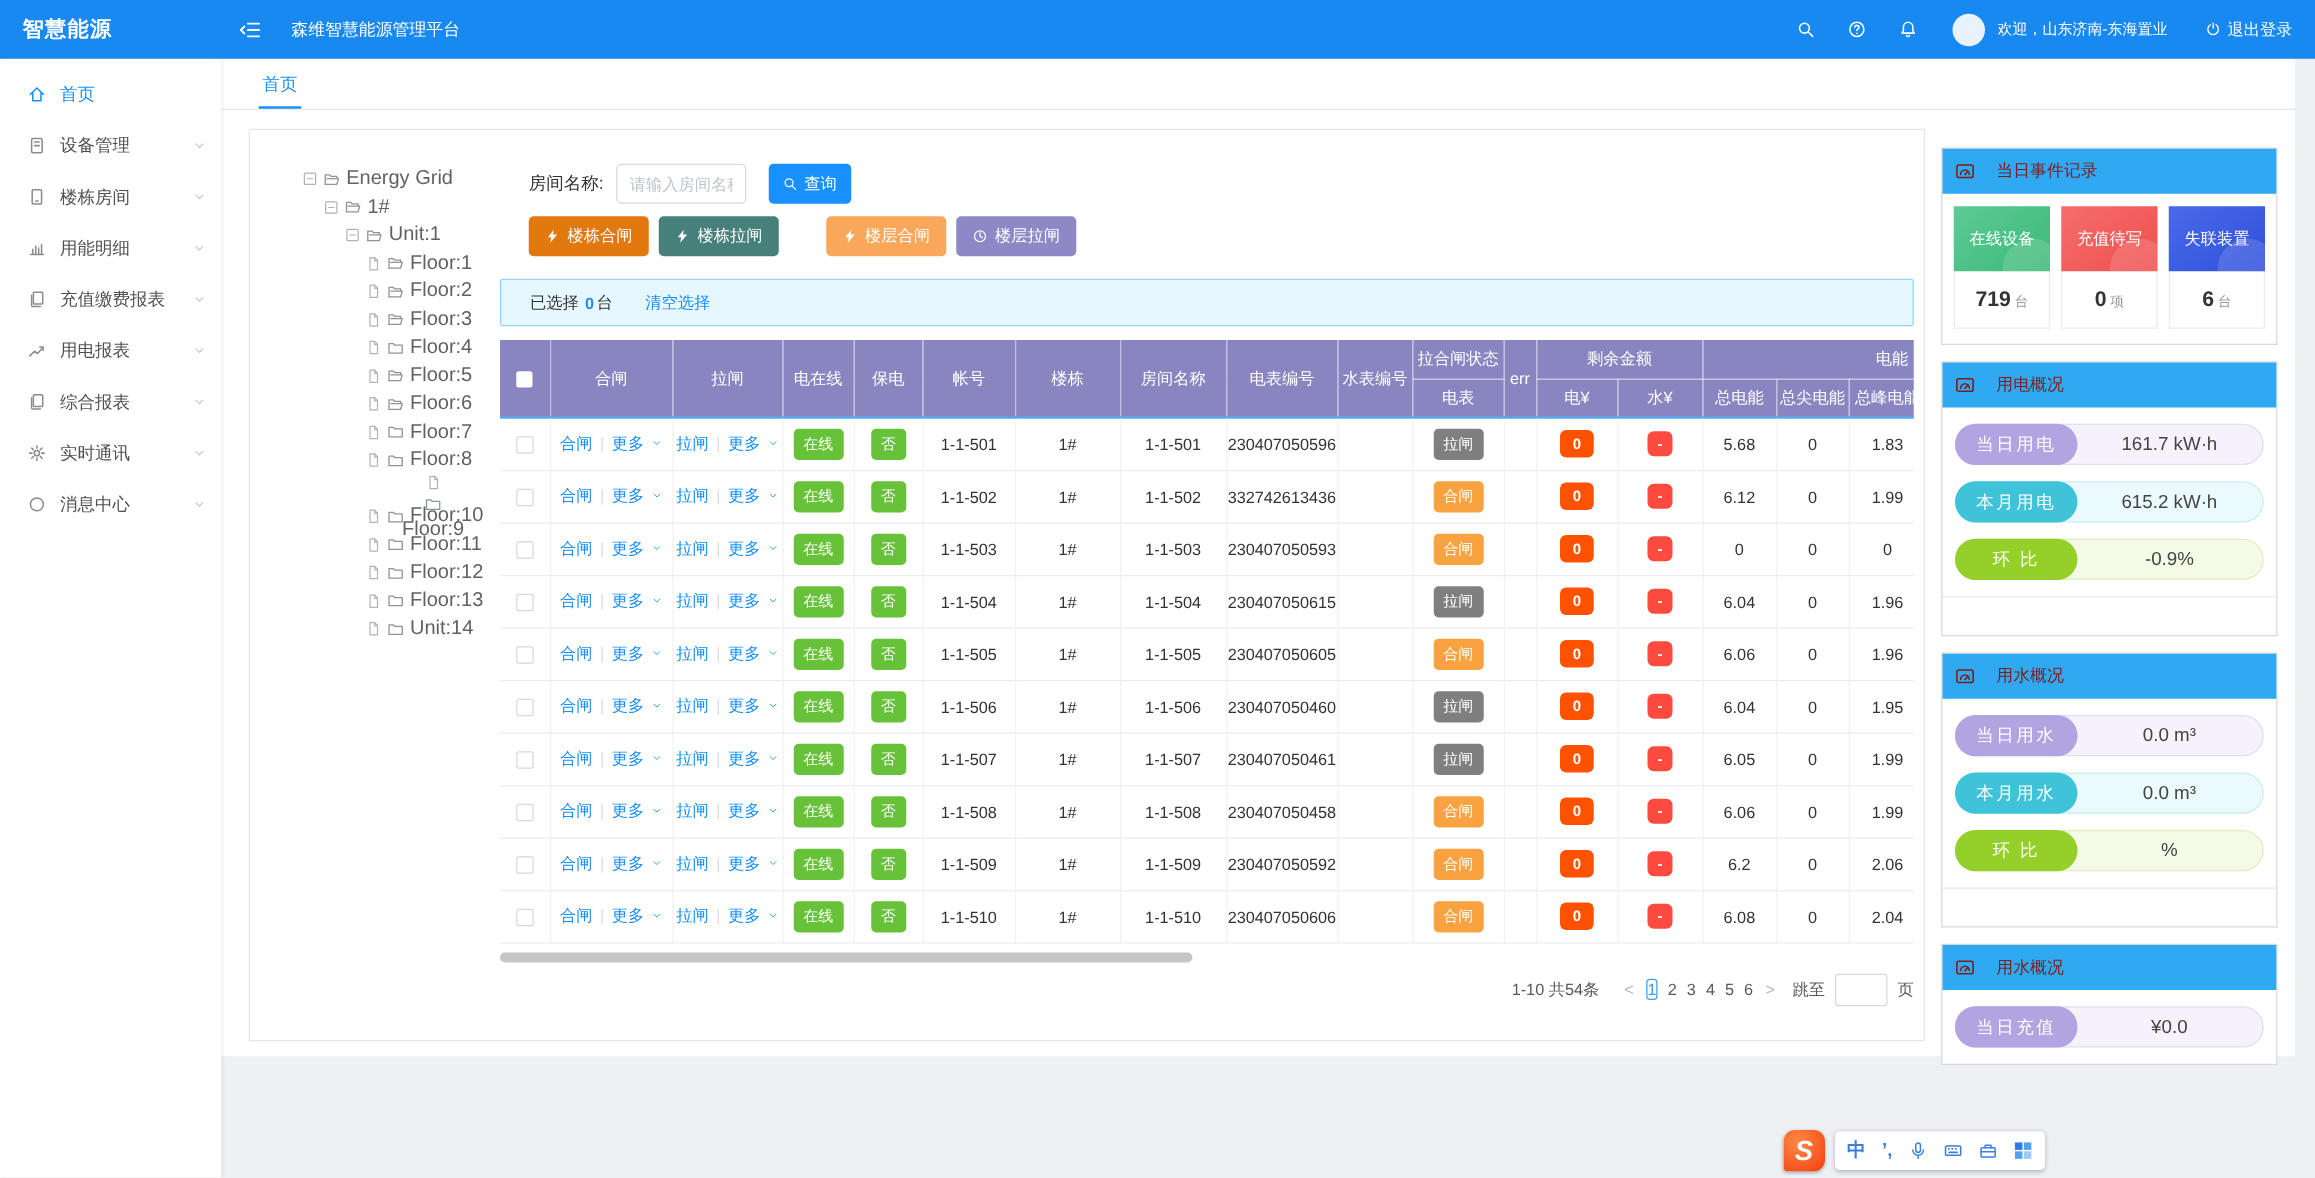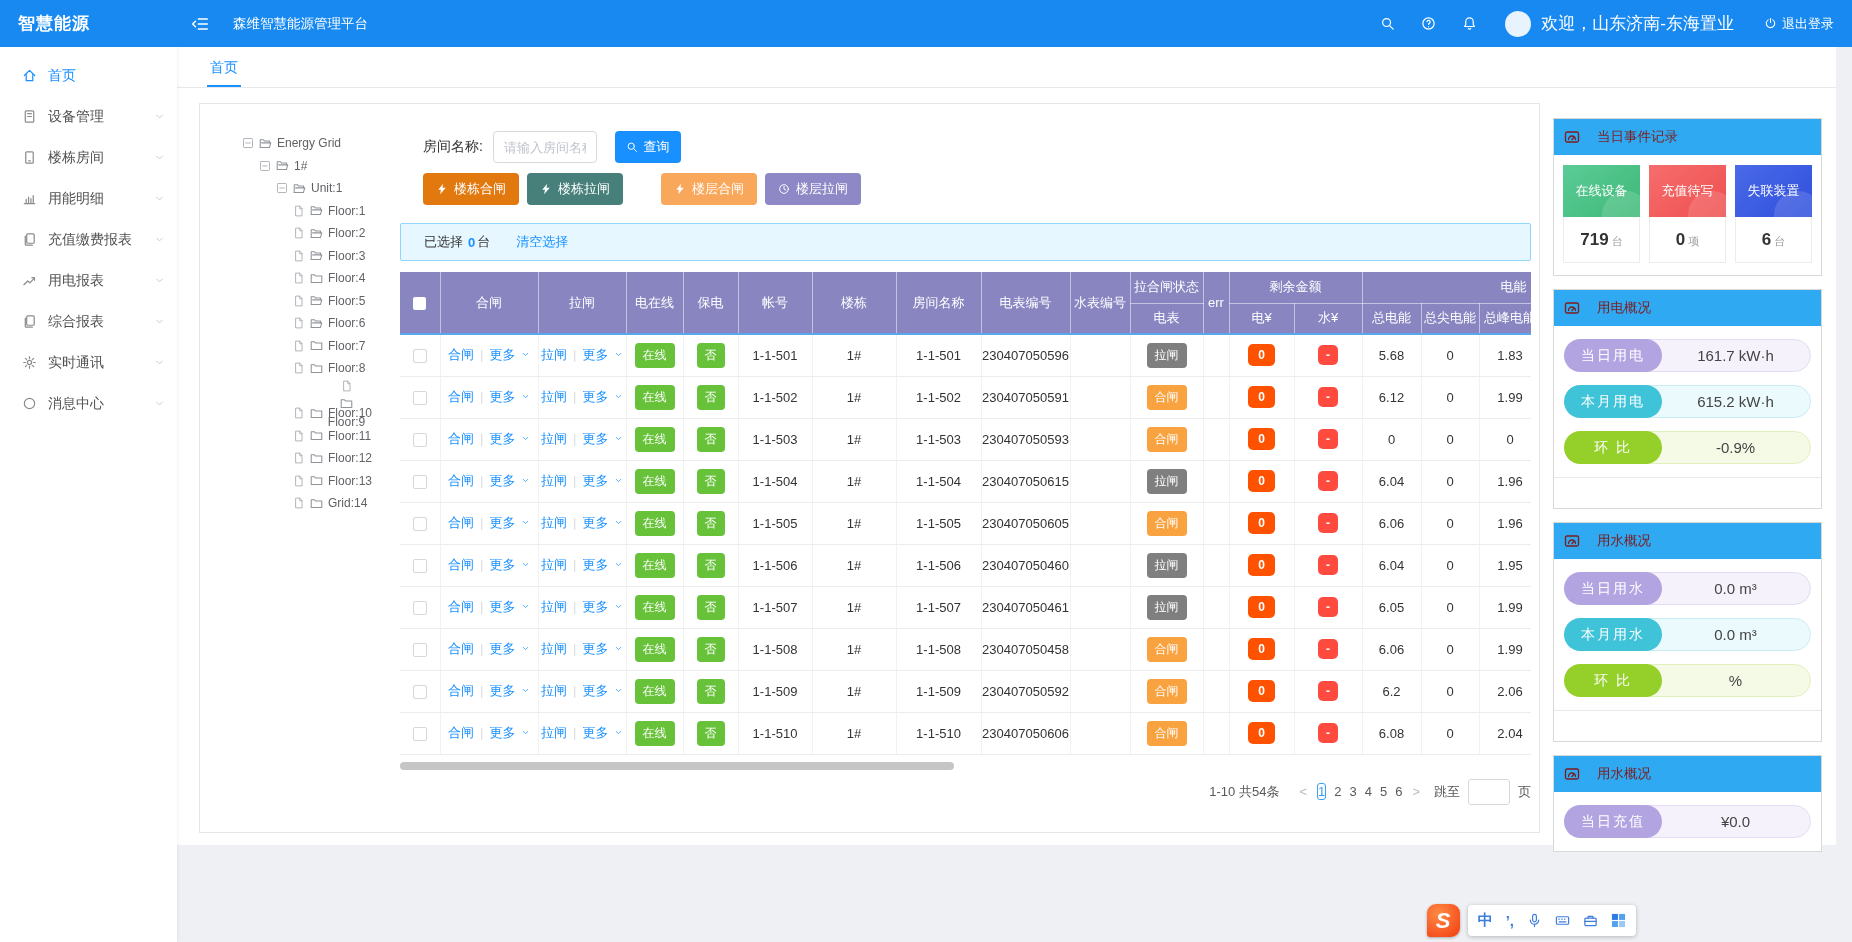--- a/index.html
+++ b/index.html
@@ -8,41 +8,41 @@
   .ic svg { width:1em; height:1em; }
 
   
   .topbar { position:absolute; left:0; top:0; width:1852px; height:47px; background:#1789f1; display:flex; align-items:center; z-index:30; }
   .logo { width:177px; padding-left:18px; color:#fff; font-size:17px; font-weight:bold; letter-spacing:1px; }
   .collapse { color:#fff; font-size:18px; margin-left:14px; cursor:pointer; }
   .ptitle { color:#fff; font-size:13.5px; margin-left:24px; }
   .tb-right { margin-left:auto; display:flex; align-items:center; color:#fff; }
   .tb-icon { font-size:15px; margin-left:26px; cursor:pointer; }
   .avatar { width:26px; height:26px; border-radius:50%; background:rgba(255,255,255,.9); margin:0 10px 0 28px; }
-  .welcome { font-size:17px; }
+  .welcome { font-size:12px; }
   .logout { display:flex; align-items:center; gap:5px; font-size:13px; margin:0 18px 0 30px; cursor:pointer; }
 
   
   .sidebar { position:absolute; left:0; top:47px; bottom:0; width:177px; background:#fff; box-shadow:1px 0 3px rgba(0,0,0,.06); padding-top:8px; z-index:20; }
   .side-item { height:41px; display:flex; align-items:center; padding:0 12px 0 22px; font-size:14px; color:#515151; cursor:pointer; }
   .side-item .ic { font-size:15px; color:#8c8c8c; }
   .side-label { flex:1; margin-left:11px; }
   .side-item .chev { font-size:11px; color:#c0c4cc; }
   .side-item.active, .side-item.active .ic { color:#1890ff; }
 
   
   .content { position:absolute; left:177px; top:47px; right:0; bottom:0; }
   .white { background:#fff; margin-right:16px; height:798px; }
   .tabbar { height:41px; border-bottom:1px solid #e8e8e8; display:flex; align-items:flex-end; padding-left:30px; }
   .tab { height:40px; line-height:40px; padding:0 3px; font-size:14px; color:#1890ff; border-bottom:2px solid #1890ff; cursor:pointer; }
   .workspace { display:flex; align-items:flex-start; padding:15px 14px 0 22px; }
 
   .card { width:1347px; height:730px; border:1px solid #e6e6e6; background:#fff; display:flex; }
   .tree { width:200px; padding:28px 0 0 42px; }
-  .tree-node { height:22.5px; display:flex; align-items:center; gap:5px; font-size:12px; color:#606266; cursor:pointer; white-space:nowrap; }
+  .tree-node { height:22.5px; display:flex; align-items:center; gap:5px; font-size:16px; color:#606266; cursor:pointer; white-space:nowrap; }
   .tree-node .ic { color:#b0b3b8; font-size:12px; }
   .tree-node .fold { color:#8f939a; font-size:13px; }
 
   .main { flex:1; padding-right:8px; }
   .filter-row { margin:27px 0 0 23px; display:flex; align-items:center; }
   .f-label { font-size:14px; color:#333; }
   .f-input { width:104px; height:32px; border:1px solid #d9d9d9; border-radius:4px; margin-left:10px; padding:0 10px; font-size:13px; color:#333; outline:none; }
   .f-input::placeholder { color:#c0c4cc; }
   .btn-search { margin-left:18px; width:66px; height:32px; background:#1890ff; border:none; border-radius:4px; color:#fff; font-size:13px; display:inline-flex; align-items:center; justify-content:center; gap:5px; cursor:pointer; }
   .btn-search .ic { font-size:12px; }
@@ -528,21 +528,21 @@
                 <svg viewBox="0 0 16 16" fill="none" stroke="currentColor" stroke-width="1.3" stroke-linecap="round" stroke-linejoin="round">
                   <path d="M4 1.5h5l3 3V14.5H4Z"></path>
                   <path d="M9 1.5V5h3"></path>
                 </svg>
               </span>
               <span class="ic fold">
                 <svg viewBox="0 0 16 16" fill="none" stroke="currentColor" stroke-width="1.3" stroke-linecap="round" stroke-linejoin="round">
                   <path d="M1.5 13V3.5h4L7 5h7.5v8Z"></path>
                 </svg>
               </span>
-              <span>Grid:14</span>
+              <span>Unit:14</span>
             </div>
           </div>
         <div class="main">
           <div class="filter-row">
             <span class="f-label">房间名称:</span>
             <input class="f-input" placeholder="请输入房间名称" style="">
             <button class="btn-search">
               <span class="ic" id="btnSearchIc">
                   <svg viewBox="0 0 16 16" fill="none" stroke="currentColor" stroke-width="1.3" stroke-linecap="round" stroke-linejoin="round">
                     <circle cx="7" cy="7" r="4.2"></circle>
@@ -678,21 +678,21 @@
                     <td class="links"><a class="lnk">拉闸</a><span class="sep">|</span><a class="lnk">更多 <span class="ic" style="font-size:9px">
                           <svg viewBox="0 0 16 16" fill="none" stroke="currentColor" stroke-width="1.3" stroke-linecap="round" stroke-linejoin="round">
                             <path d="M4 6 8 10l4-4"></path>
                           </svg>
                         </span></a></td>
                     <td><span class="bdg g">在线</span></td>
                     <td><span class="bdg g">否</span></td>
                     <td>1-1-502</td>
                     <td>1#</td>
                     <td>1-1-502</td>
-                    <td>230407050591</td>
+                    <td>332742613436</td>
                     <td></td>
                     <td><span class="bdg org">合闸</span></td>
                     <td></td>
                     <td><span class="sq orange">0</span></td>
                     <td><span class="sq red">-</span></td>
                     <td>6.12</td>
                     <td>0</td>
                     <td>1.99</td>
                   </tr>
                   <tr>

